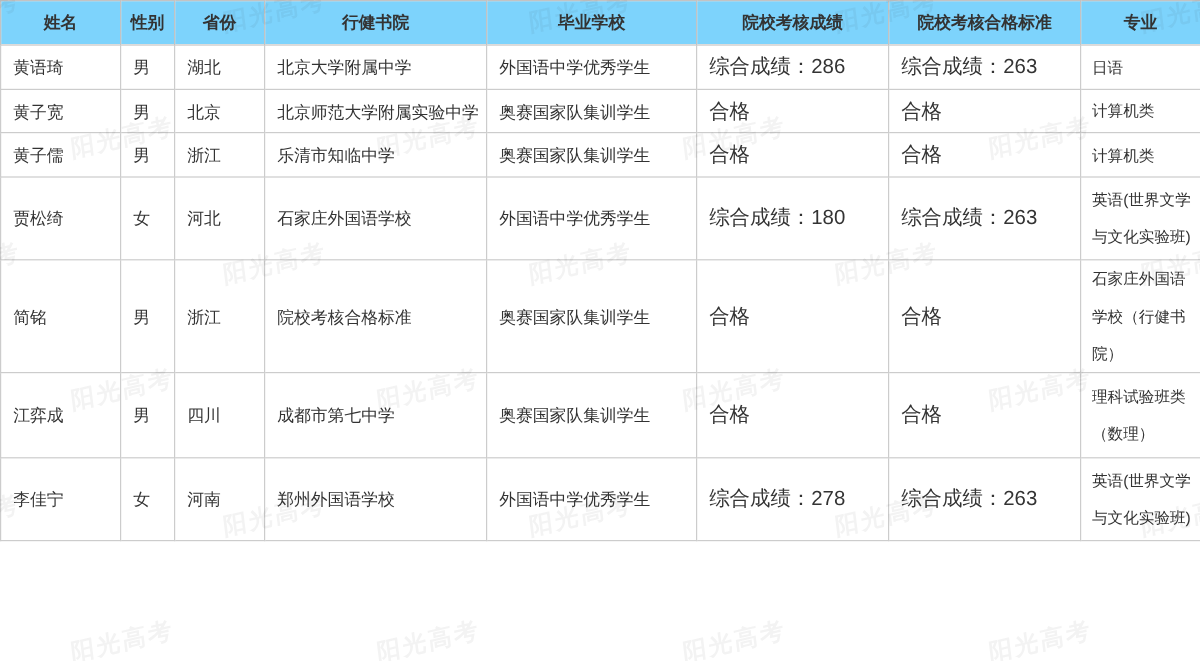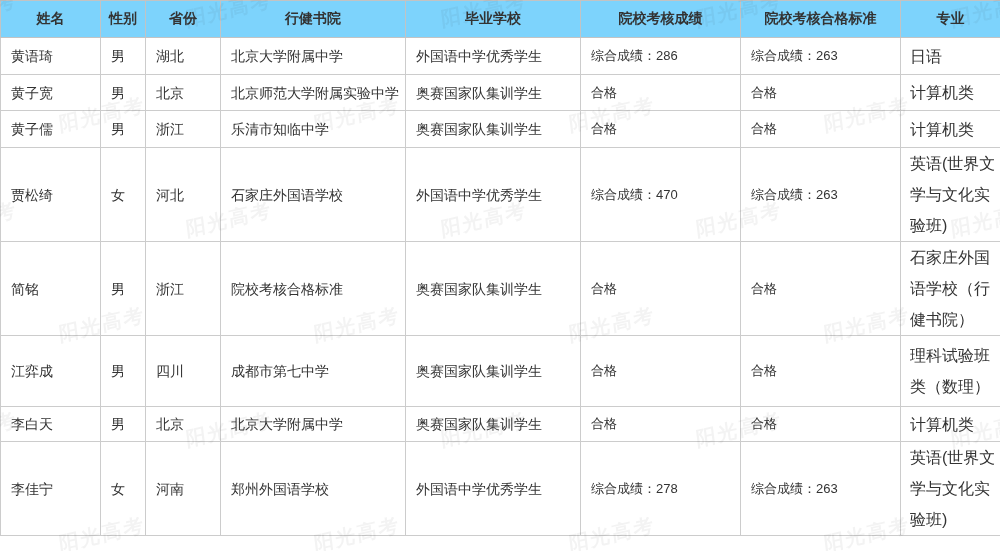--- a/index.html
+++ b/index.html
@@ -30,22 +30,22 @@
   }
   td {
     font-size: 14px;
     font-weight: normal;
     text-align: left;
     vertical-align: middle;
     padding: 0 4px 0 10px;
     line-height: 22px;
     background: #ffffff;
   }
-  td.col-major { font-size: 16px; padding: 0 0 0 9px; line-height: 31px; }
-  td.col-score, td.col-standard { font-size: 13px; }
+  td.col-major { font-size: 13px; padding: 0 0 0 9px; line-height: 31px; }
+  td.col-score, td.col-standard { font-size: 17px; }
 
   .wm-layer {
     position: absolute; top: 0; left: 0; width: 1000px; height: 551px;
     pointer-events: none; overflow: hidden; z-index: 5;
   }
   .wm {
     position: absolute;
     font-size: 20px;
     font-weight: bold;
     letter-spacing: 2px;
@@ -111,21 +111,21 @@
           <td class="col-score">合格</td>
           <td class="col-standard">合格</td>
           <td class="col-major">计算机类</td>
         </tr>
         <tr style="height: 69px;">
           <td class="col-name">贾松绮</td>
           <td class="col-gender">女</td>
           <td class="col-province">河北</td>
           <td class="col-school">石家庄外国语学校</td>
           <td class="col-feature">外国语中学优秀学生</td>
-          <td class="col-score">综合成绩：470</td>
+          <td class="col-score">综合成绩：180</td>
           <td class="col-standard">综合成绩：263</td>
           <td class="col-major">英语(世界文学与文化实验班)</td>
         </tr>
         <tr style="height: 71px;">
           <td class="col-name">简铭</td>
           <td class="col-gender">男</td>
           <td class="col-province">浙江</td>
           <td class="col-school">院校考核合格标准</td>
           <td class="col-feature">奥赛国家队集训学生</td>
           <td class="col-score">合格</td>
@@ -134,30 +134,20 @@
         </tr>
         <tr style="height: 71px;">
           <td class="col-name">江弈成</td>
           <td class="col-gender">男</td>
           <td class="col-province">四川</td>
           <td class="col-school">成都市第七中学</td>
           <td class="col-feature">奥赛国家队集训学生</td>
           <td class="col-score">合格</td>
           <td class="col-standard">合格</td>
           <td class="col-major">理科试验班类（数理）</td>
-        </tr>
-        <tr style="height: 35px;">
-          <td class="col-name">李白天</td>
-          <td class="col-gender">男</td>
-          <td class="col-province">北京</td>
-          <td class="col-school">北京大学附属中学</td>
-          <td class="col-feature">奥赛国家队集训学生</td>
-          <td class="col-score">合格</td>
-          <td class="col-standard">合格</td>
-          <td class="col-major">计算机类</td>
         </tr>
         <tr style="height: 69px;">
           <td class="col-name">李佳宁</td>
           <td class="col-gender">女</td>
           <td class="col-province">河南</td>
           <td class="col-school">郑州外国语学校</td>
           <td class="col-feature">外国语中学优秀学生</td>
           <td class="col-score">综合成绩：278</td>
           <td class="col-standard">综合成绩：263</td>
           <td class="col-major">英语(世界文学与文化实验班)</td>

